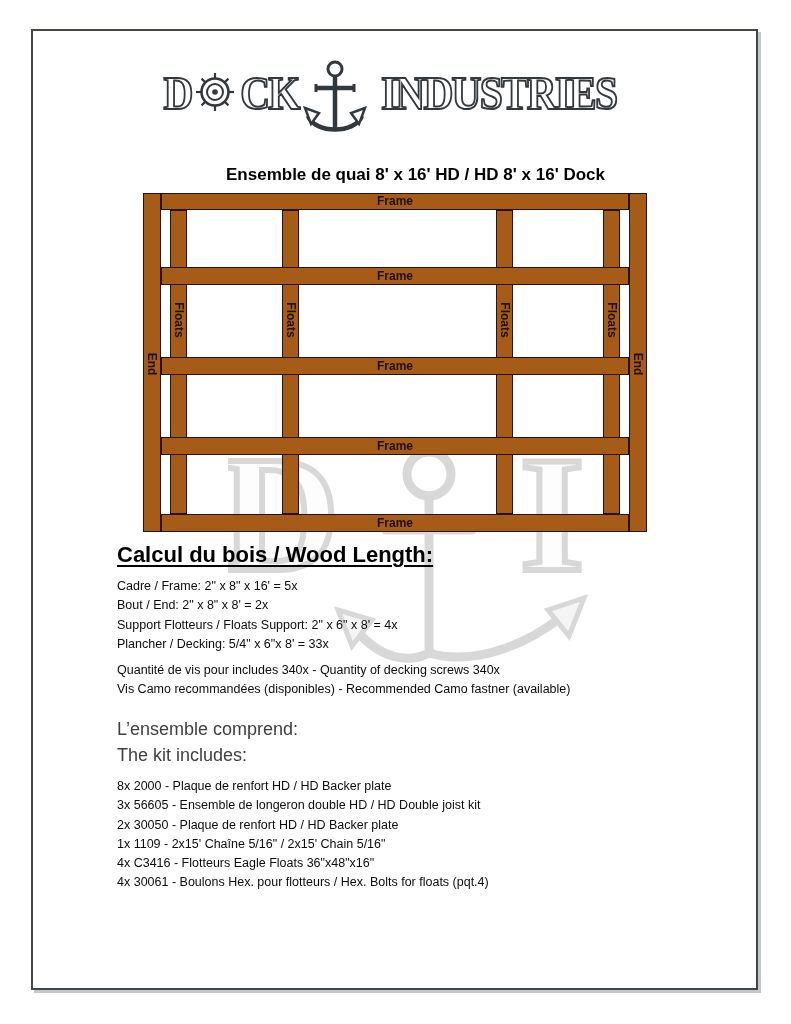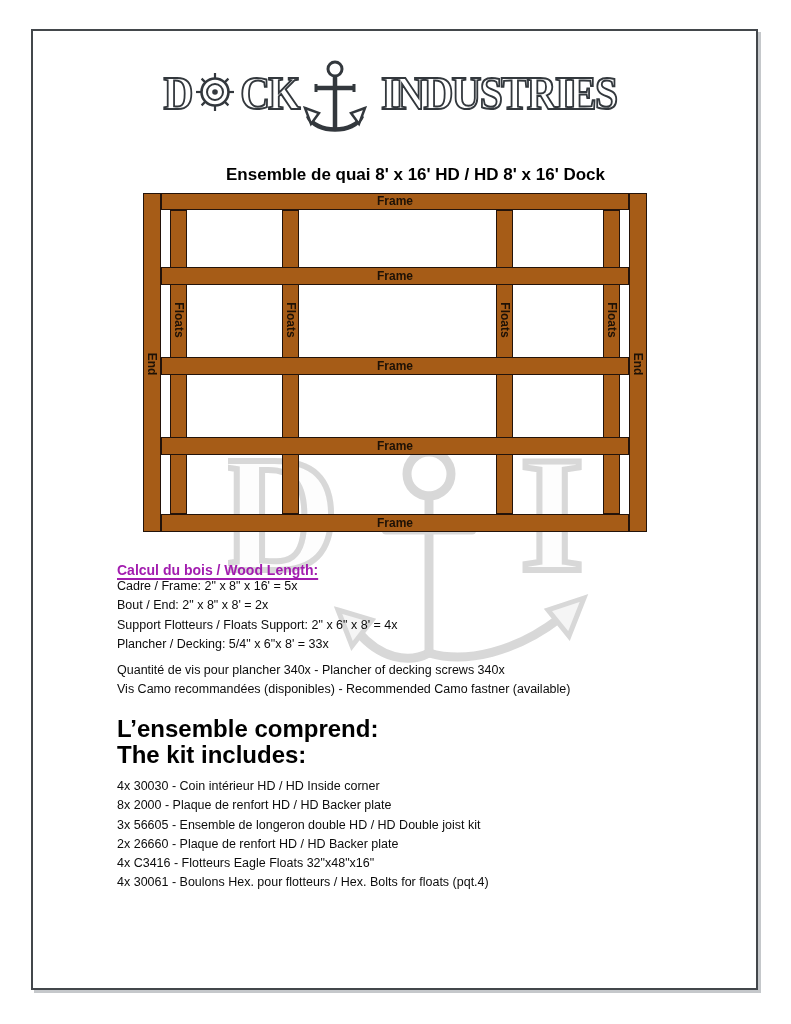--- a/index.html
+++ b/index.html
@@ -36,23 +36,23 @@
   .dlabel{position:absolute;z-index:4;font-size:12px;font-weight:600;color:#1d1106;
         line-height:15px;text-align:center;}
   .frame-label{left:18px;width:468px;}
   .rot{width:48px;height:16px;line-height:16px;transform:rotate(90deg);
         transform-origin:center;}
   .end-label{width:34px;height:16px;line-height:16px;transform:rotate(90deg);
         transform-origin:center;position:absolute;z-index:4;font-size:12px;
         font-weight:600;color:#1d1106;text-align:center;}
 
   
-  .h1{position:absolute;left:117px;font-size:14px;font-weight:bold;color:#a21caf;z-index:2;
-      text-decoration:underline;text-decoration-thickness:2px;text-underline-offset:3px;margin-top:20px;}
-  .h2{position:absolute;left:117px;font-size:24px;font-weight:bold;color:#000000;z-index:2;
+  .h1{position:absolute;left:117px;font-size:22px;font-weight:bold;color:#000000;z-index:2;
+      text-decoration:underline;text-decoration-thickness:2px;text-underline-offset:3px;}
+  .h2{position:absolute;left:117px;font-size:18px;font-weight:normal;color:#404040;z-index:2;
       line-height:26px;}
   .txt{position:absolute;left:117px;font-size:12.5px;line-height:19.3px;color:#0c0c0c;z-index:2;}
 </style>
 </head>
 <body>
 
 <div class="page-border"></div>
 
 <div class="logo">
   <span class="logo-word">D</span>
@@ -138,29 +138,29 @@
 <div class="h1" style="top:542px">Calcul du bois / Wood Length:</div>
 
 <div class="txt" style="top:577px">
   <div>Cadre / Frame: 2" x 8" x 16' = 5x</div>
   <div>Bout / End: 2" x 8" x 8' = 2x</div>
   <div>Support Flotteurs / Floats Support: 2" x 6" x 8' = 4x</div>
   <div>Plancher / Decking: 5/4" x 6"x 8' = 33x</div>
 </div>
 
 <div class="txt" style="top:661px">
-  <div>Quantité de vis pour plancher 340x - Plancher of decking screws 340x</div>
+  <div>Quantité de vis pour includes 340x - Quantity of decking screws 340x</div>
   <div>Vis Camo recommandées (disponibles) - Recommended Camo fastner (available)</div>
 </div>
 
 <div class="h2" style="top:716px">
   <div>L’ensemble comprend:</div>
   <div>The kit includes:</div>
 </div>
 
 <div class="txt" style="top:777px">
-  <div>4x 30030 - Coin intérieur HD / HD Inside corner</div>
   <div>8x 2000 - Plaque de renfort HD / HD Backer plate</div>
   <div>3x 56605 - Ensemble de longeron double HD / HD Double joist kit</div>
-  <div>2x 26660 - Plaque de renfort HD / HD Backer plate</div>
-  <div>4x C3416 - Flotteurs Eagle Floats 32"x48"x16"</div>
+  <div>2x 30050 - Plaque de renfort HD / HD Backer plate</div>
+  <div>1x 1109 - 2x15' Chaîne 5/16" / 2x15' Chain 5/16"</div>
+  <div>4x C3416 - Flotteurs Eagle Floats 36"x48"x16"</div>
   <div>4x 30061 - Boulons Hex. pour flotteurs / Hex. Bolts for floats (pqt.4)</div>
 </div>
 
 </body></html>

